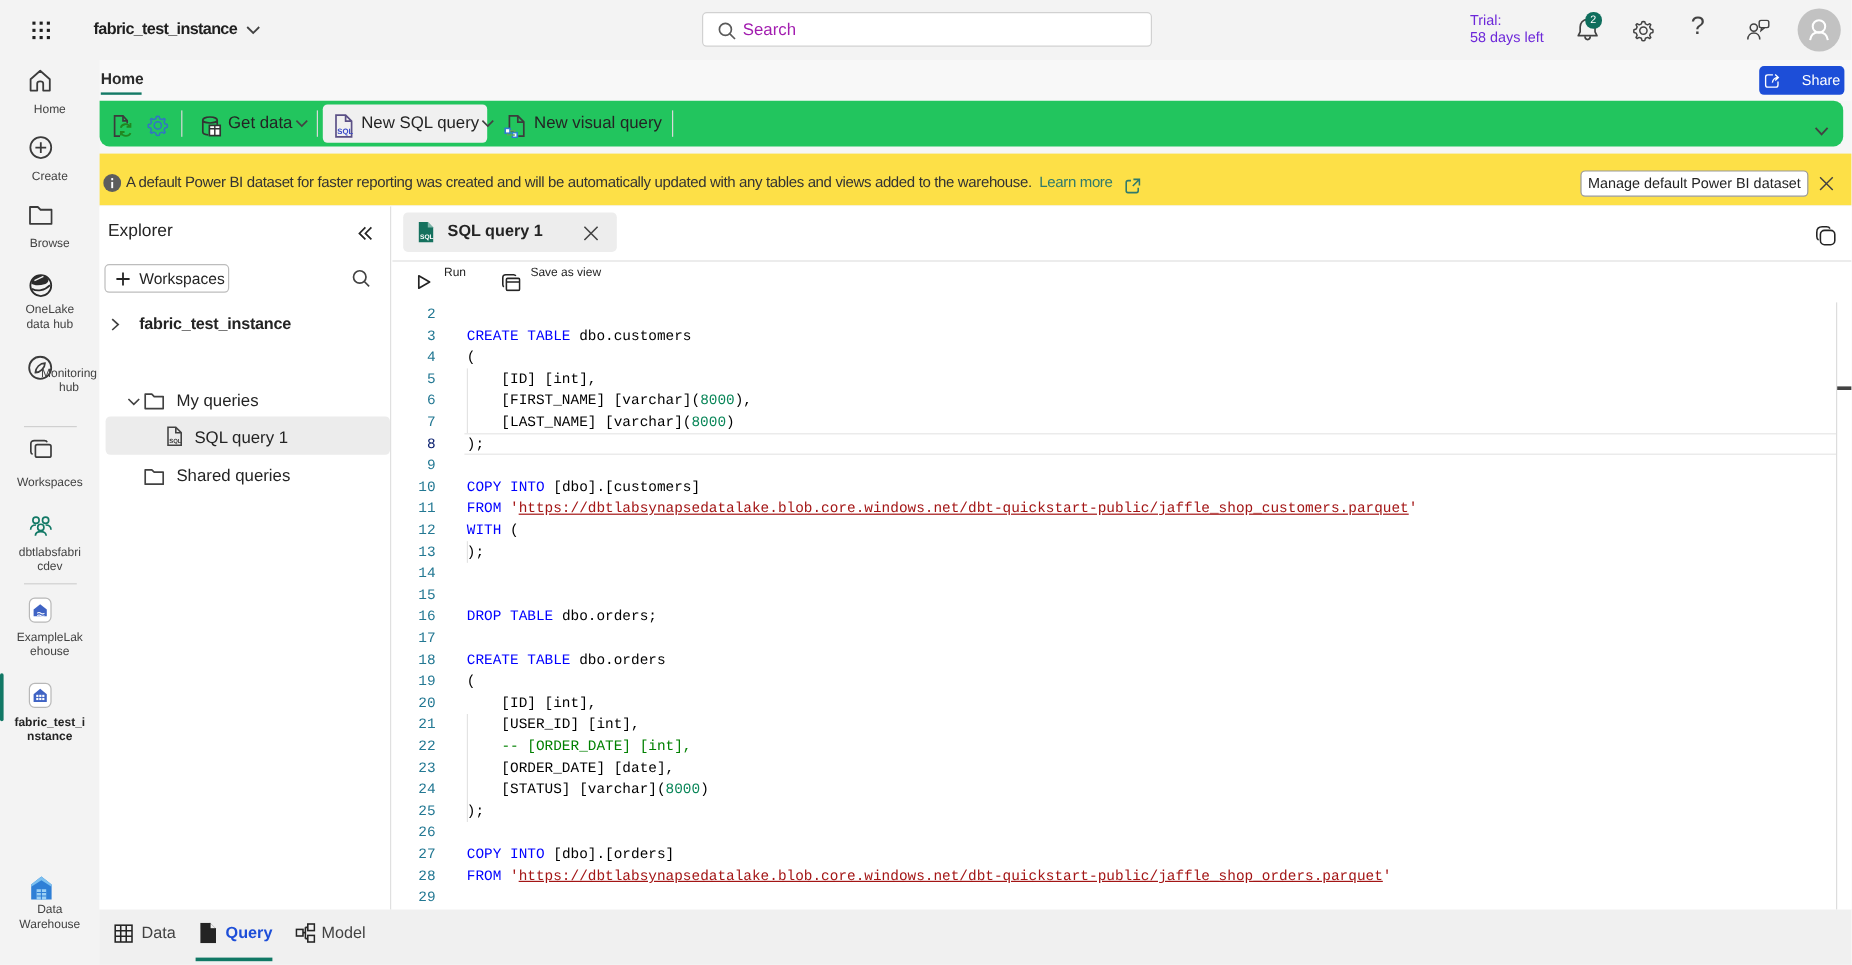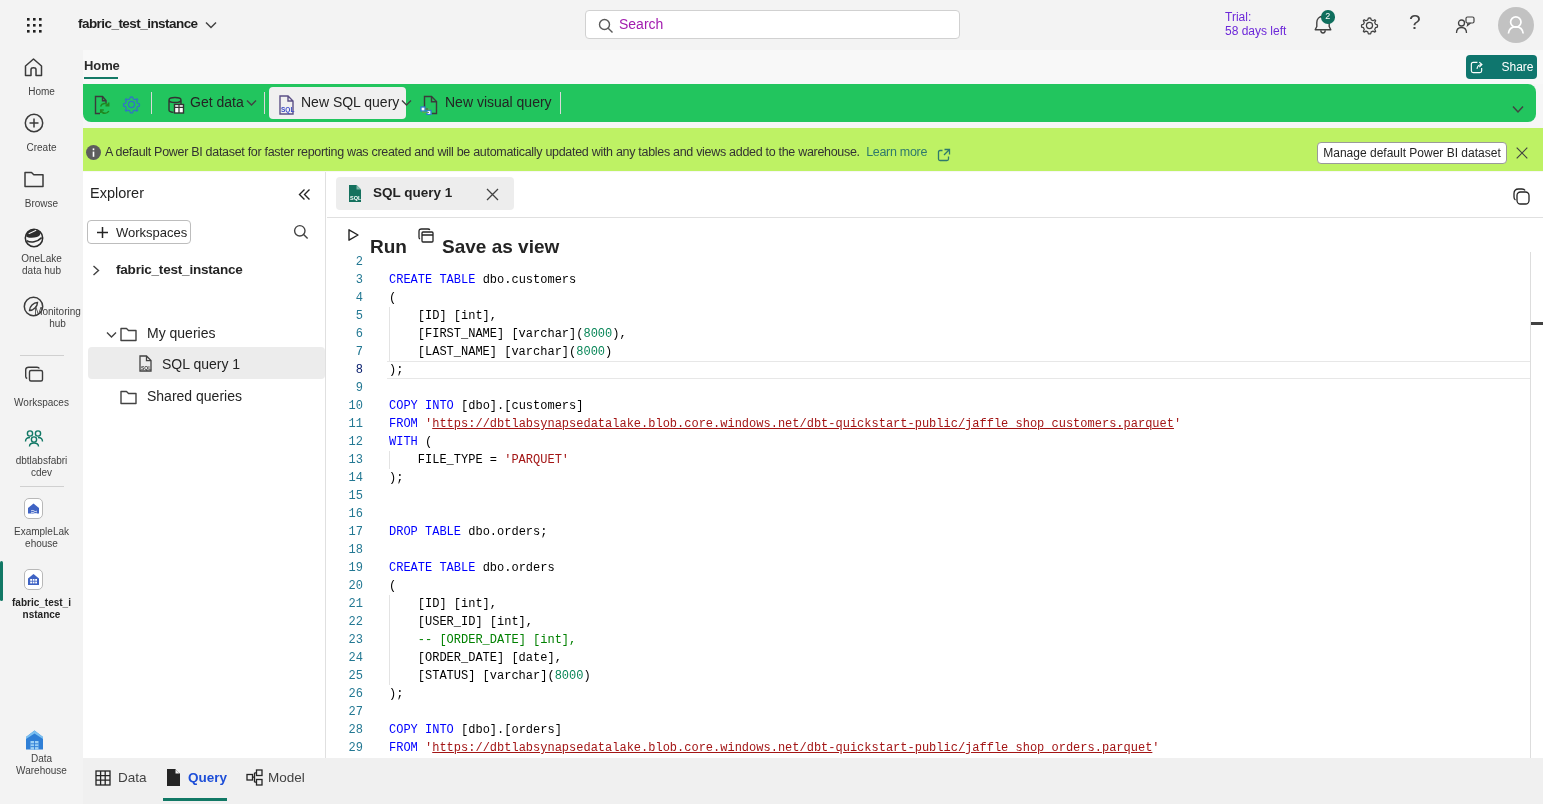--- a/index.html
+++ b/index.html
@@ -22,48 +22,48 @@
   .navlbl { position:absolute; width:83px; text-align:center; font-size:10px; color:#424242; line-height:11.5px; }
   .navlbl.sel { font-weight:700; color:#242424; }
   #selbar { position:absolute; left:0px; top:511px; width:3px; height:40px; background:#117865; border-radius:2px; }
 
   
   #main { position:absolute; left:83px; top:50px; width:1460px; height:754px; background:#f6f6f6; }
   
   #homerow { position:absolute; left:0; top:0; width:1460px; height:34px; background:#f8f8f8; }
   #hometab { position:absolute; left:1px; top:8px; font-size:13px; font-weight:700; color:#2b2b2b; letter-spacing:-0.1px; }
   #homeline { position:absolute; left:1px; top:26.5px; width:34px; height:2.5px; background:#147a66; }
-  #sharebtn { position:absolute; left:1383px; top:5px; width:71px; height:24px; background:#0f766e; border-radius:4px; color:#fff; font-size:12px; display:flex; align-items:center; justify-content:center; gap:17px; }
+  #sharebtn { position:absolute; left:1383px; top:5px; width:71px; height:24px; background:#1d4ed8; border-radius:4px; color:#fff; font-size:12px; display:flex; align-items:center; justify-content:center; gap:17px; }
   
   #ribbon { position:absolute; left:0; top:34px; width:1453px; height:38px; background:#22c55e; border-radius:0 8px 8px 8px; }
   .tbtxt { font-size:14px; color:#242424; }
   .tdiv { position:absolute; top:8px; width:1px; height:22px; background:#d9d9d9; }
   #nsq { position:absolute; left:186px; top:3px; width:137px; height:32px; background:#f0f0f0; border-radius:4px; }
   
-  #banner { position:absolute; left:0; top:78px; width:1460px; height:43px; background:#bef264; }
+  #banner { position:absolute; left:0; top:78px; width:1460px; height:43px; background:#fde047; }
   #bannertext { position:absolute; left:22px; top:17px; font-size:12.5px; color:#333; letter-spacing:-0.3px; white-space:nowrap; }
   #bannertext .lm { color:#2f7a6c; }
   #managebtn { position:absolute; left:1234px; top:14px; width:190px; height:22px; background:#fff; border:1px solid #9a9a9a; border-radius:4px; font-size:12px; color:#242424; display:flex; align-items:center; justify-content:center; white-space:nowrap; }
   
   #content { position:absolute; left:0; top:122px; width:1460px; height:586px; background:#fff; }
   #explorer { position:absolute; left:0; top:0; width:243px; height:586px; background:#fff; border-right:1px solid #e0e0e0; }
   #exptitle { position:absolute; left:7px; top:13px; font-size:14.5px; font-weight:400; color:#242424; }
   #whbtn { position:absolute; left:4px; top:48px; width:104px; height:24px; border:1px solid #bdbdbd; border-radius:4px; background:#fff; display:flex; align-items:center; }
   #whbtn span { font-size:13px; color:#242424; margin-left:7px; }
   .trow { position:absolute; left:0; width:243px; height:28px; }
   .trow .lbl { position:absolute; top:5px; font-size:14px; color:#242424; }
   .trow .lbl.b { font-weight:700; font-size:13.5px; letter-spacing:-0.2px; top:6px; }
   #selrow { position:absolute; left:5px; top:175px; width:237px; height:32px; background:#ececec; border-radius:4px; }
   
   #edpane { position:absolute; left:244px; top:0; width:1216px; height:586px; background:#fff; }
   #sqltab { position:absolute; left:9px; top:5px; width:178px; height:33px; background:#ededed; border-radius:4px; }
   #sqltab .t { position:absolute; left:37px; top:8px; font-size:13.5px; font-weight:700; color:#242424; }
   #tabline { position:absolute; left:0; top:45px; width:1216px; height:1px; background:#e0e0e0; }
   #runrow { position:absolute; left:0; top:46px; width:1216px; height:34px; }
-  #runrow .t { position:absolute; top:18px; font-size:19px; color:#242424;font-weight:bold; }
+  #runrow .t { position:absolute; top:4px; font-size:10px; color:#242424; }
   
   #editor { position:absolute; left:0; top:80px; width:1216px; height:506px; font-family:"Liberation Mono", monospace; font-size:12px; line-height:18px; }
   #gutter { position:absolute; left:0; top:1px; width:36px; text-align:right; color:#237893; }
   #gutter div { height:18px; }
   #code { position:absolute; left:62px; top:1px; color:#000; }
   #code div { height:18px; white-space:pre; }
   .k { color:#0000ff; }
   .n { color:#098658; }
   .s { color:#a31515; }
   .c { color:#008000; }
@@ -412,21 +412,20 @@
 <div><span class="k">CREATE</span> <span class="k">TABLE</span> dbo.customers</div>
 <div>(</div>
 <div>    [ID] [int],</div>
 <div>    [FIRST_NAME] [varchar](<span class="n">8000</span>),</div>
 <div>    [LAST_NAME] [varchar](<span class="n">8000</span>)</div>
 <div>);</div>
 <div>&nbsp;</div>
 <div><span class="k">COPY</span> <span class="k">INTO</span> [dbo].[customers]</div>
 <div><span class="k">FROM</span> <span class="s">'<span class="u">https://dbtlabsynapsedatalake.blob.core.windows.net/dbt-quickstart-public/jaffle_shop_customers.parquet</span>'</span></div>
 <div><span class="k">WITH</span> (</div>
-<div>    FILE_TYPE = <span class="s">'PARQUET'</span></div>
 <div>);</div>
 <div>&nbsp;</div>
 <div>&nbsp;</div>
 <div><span class="k">DROP</span> <span class="k">TABLE</span> dbo.orders;</div>
 <div>&nbsp;</div>
 <div><span class="k">CREATE</span> <span class="k">TABLE</span> dbo.orders</div>
 <div>(</div>
 <div>    [ID] [int],</div>
 <div>    [USER_ID] [int],</div>
 <div>    <span class="c">-- [ORDER_DATE] [int],</span></div>

